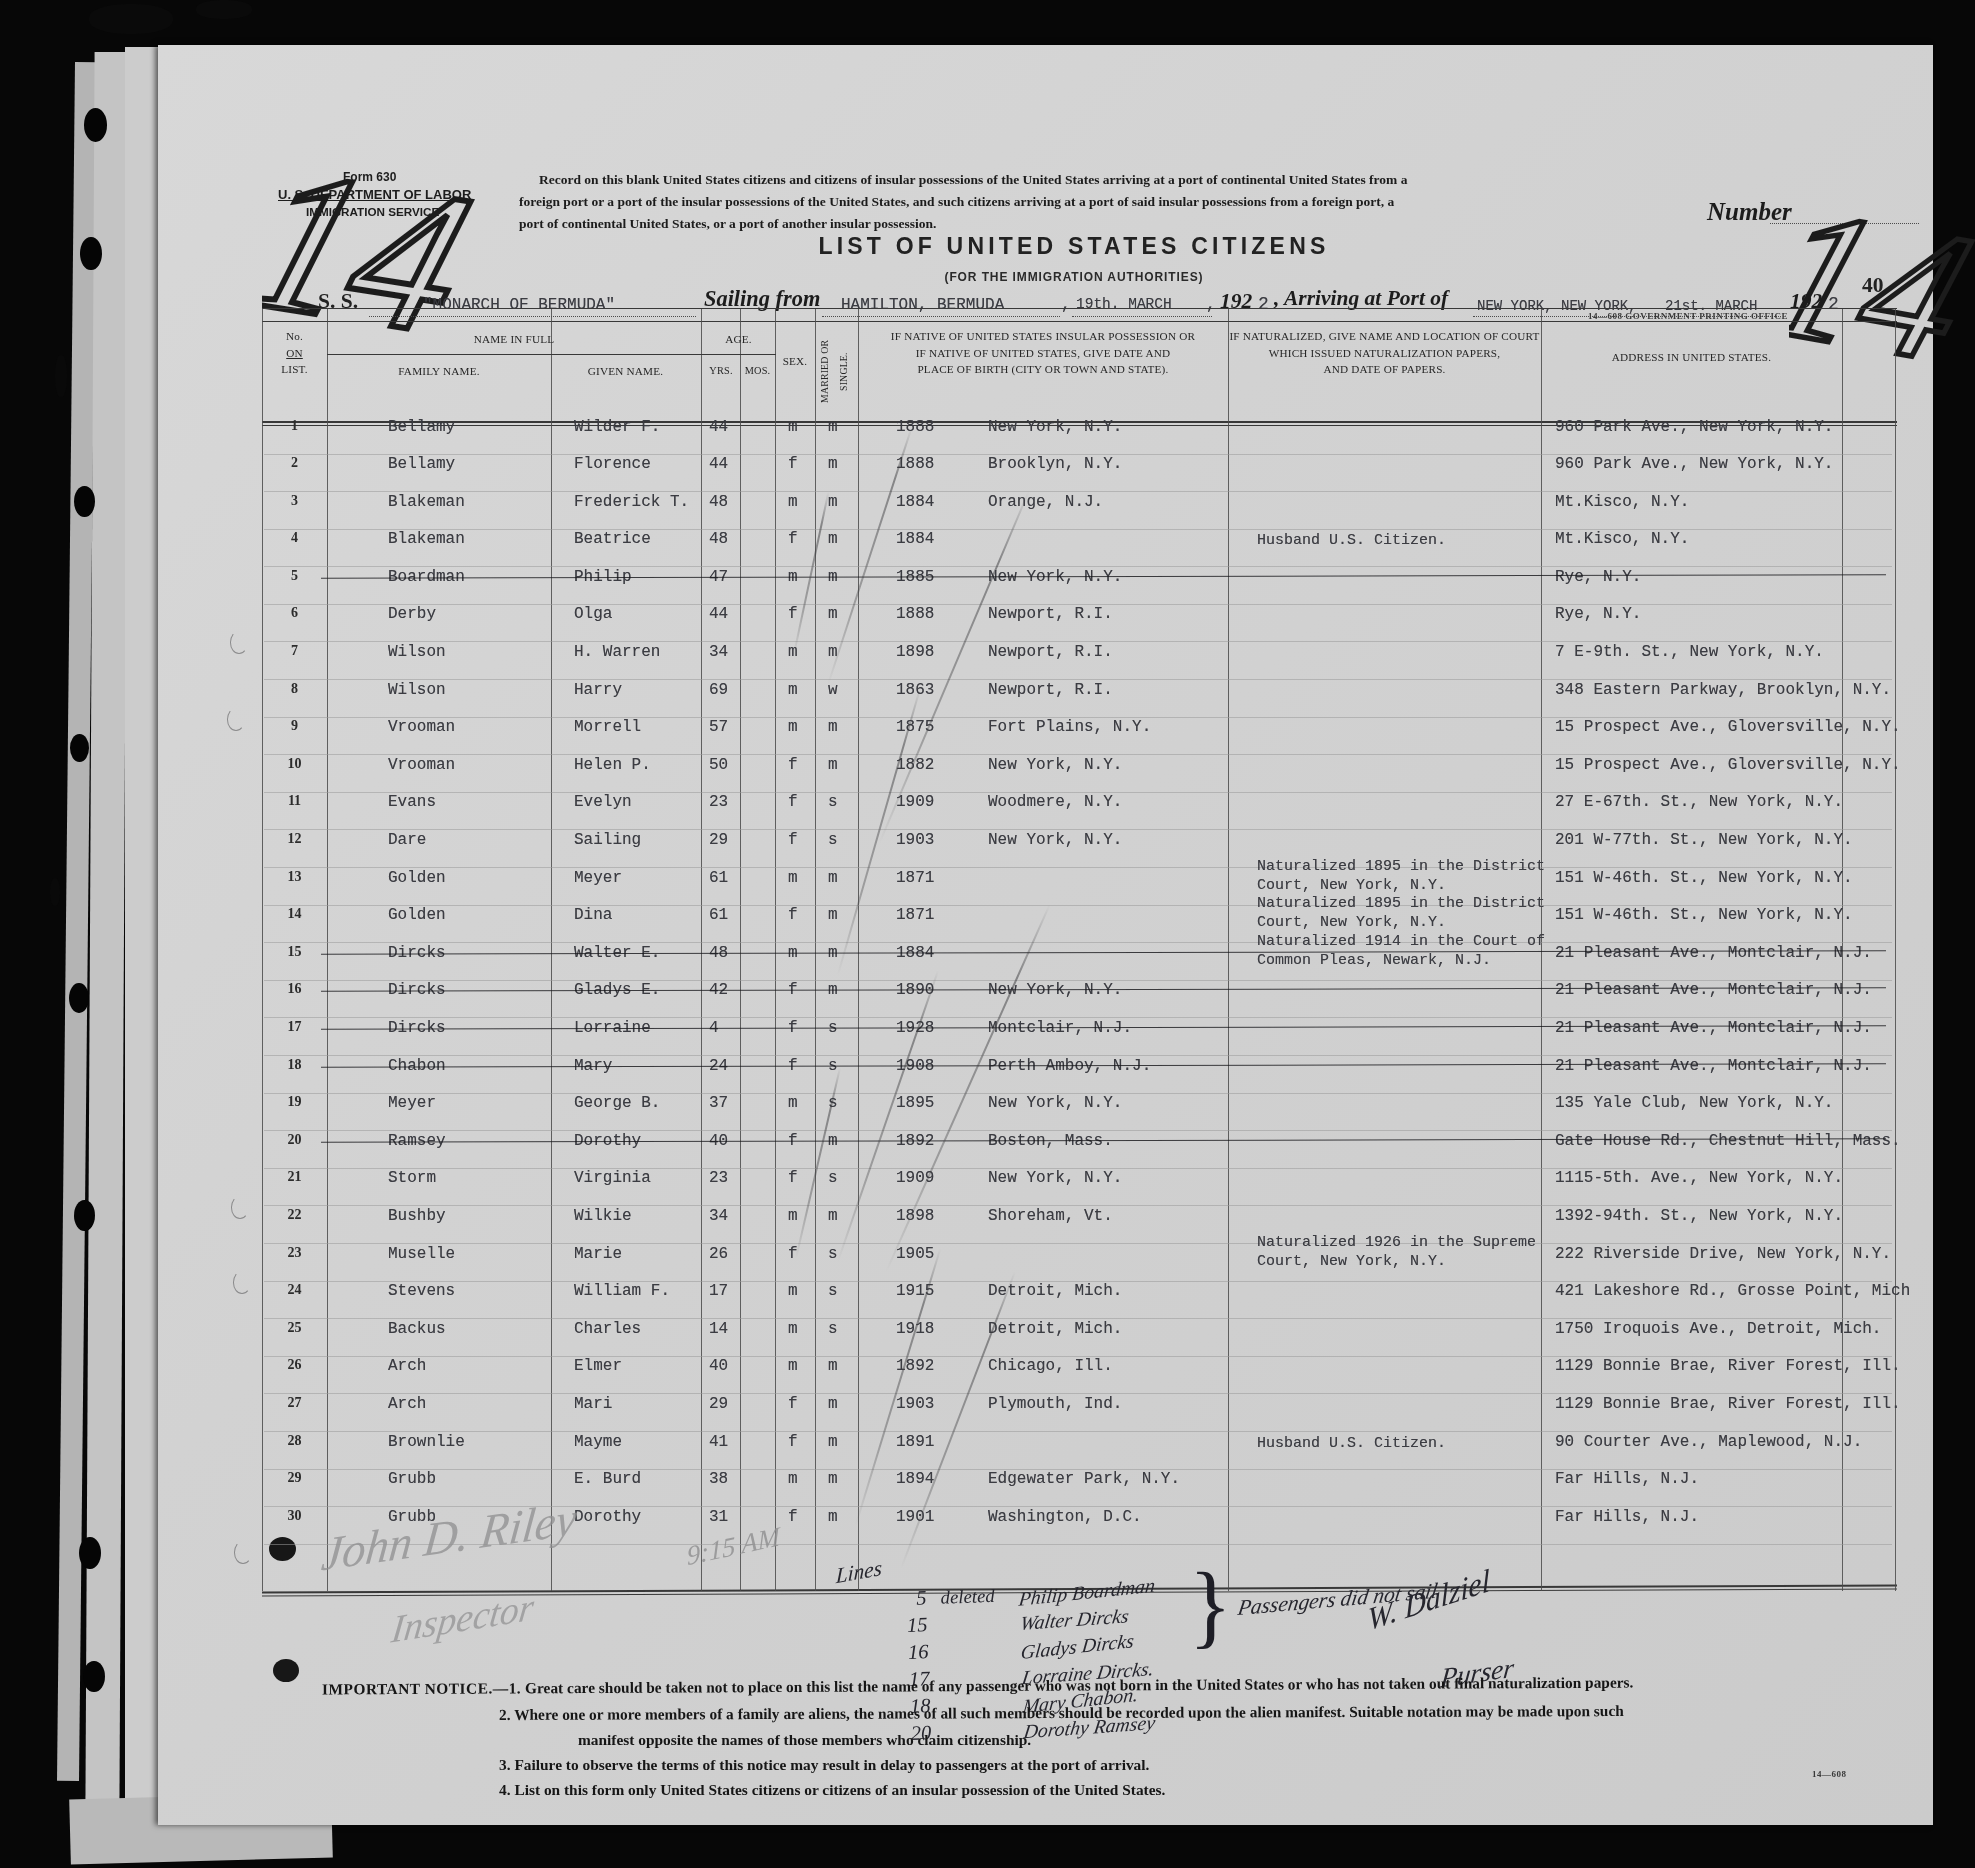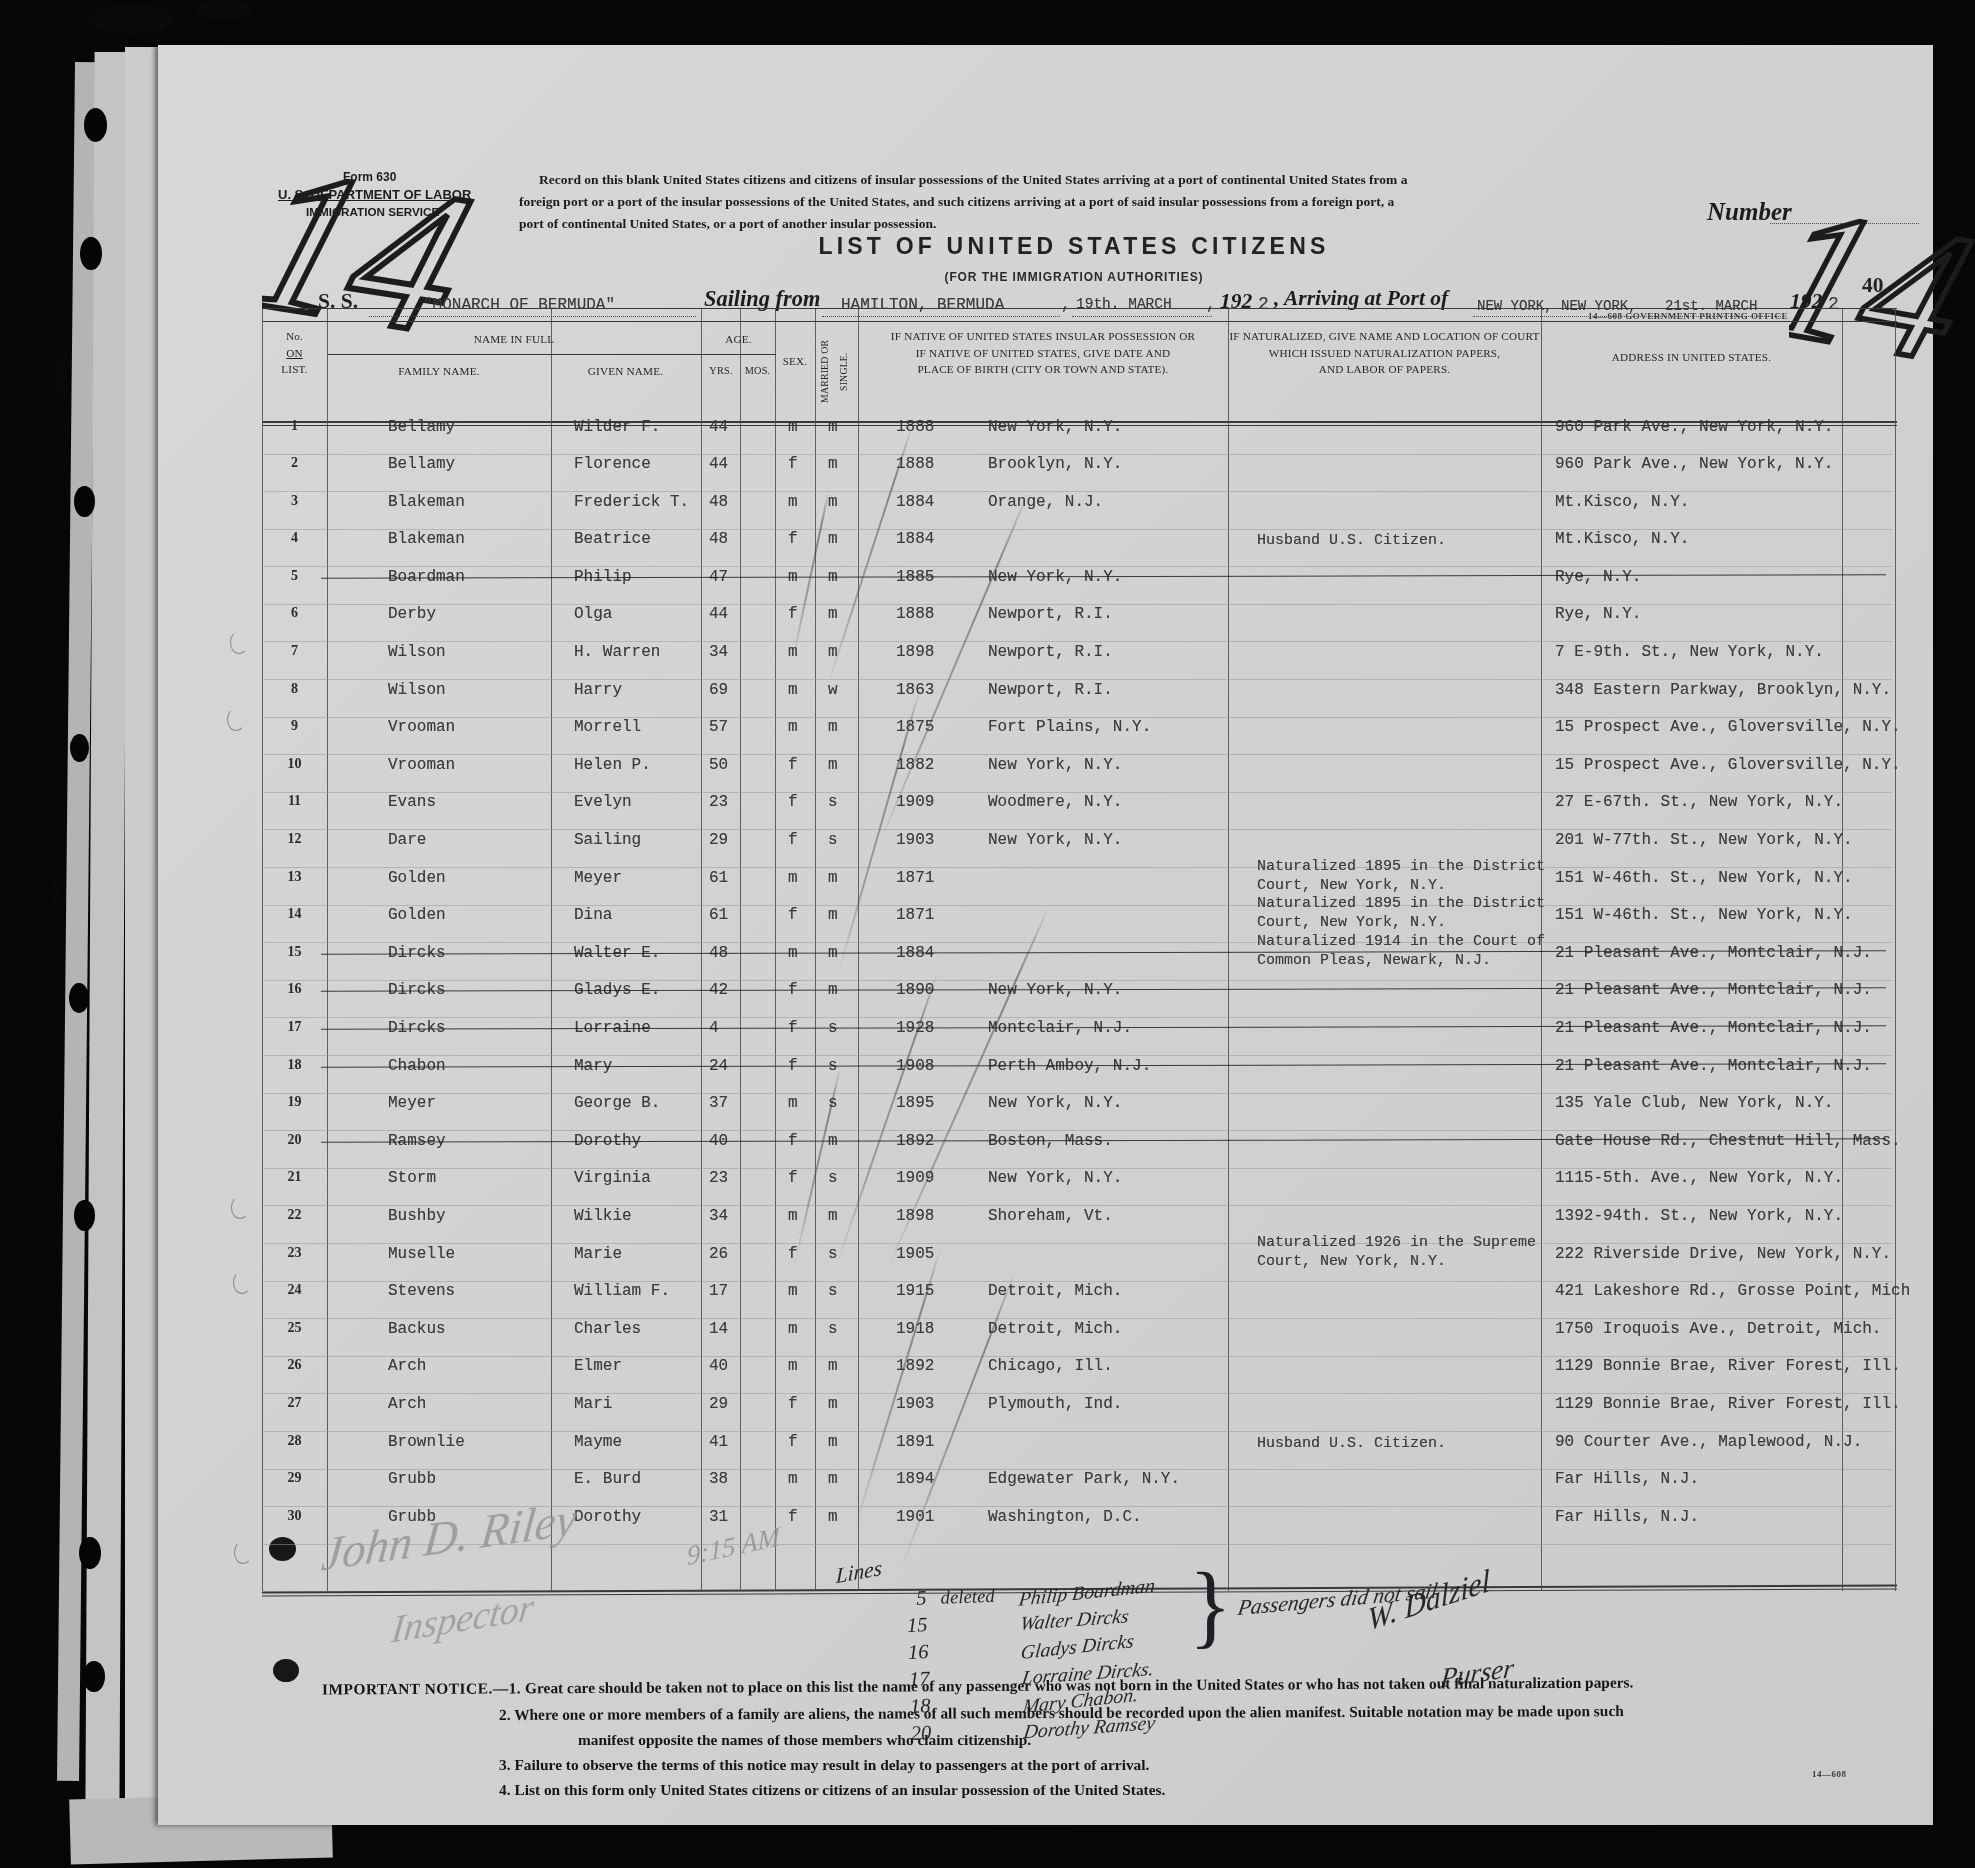--- a/index.html
+++ b/index.html
@@ -160,21 +160,21 @@
 <div class="hdr hdr-c" style="left:775px;width:40px;top:355px;">SEX.</div>
 <div class="hdr" style="position:absolute;left:816px;top:327px;width:40px;height:89px;writing-mode:vertical-rl;transform:rotate(180deg);
             font-size:9.8px;text-align:center;line-height:18.7px;white-space:normal;">MARRIED OR SINGLE.</div>
 
 <div class="hdr hdr-c" style="left:858px;width:370px;top:330px;">IF NATIVE OF UNITED STATES INSULAR POSSESSION OR</div>
 <div class="hdr hdr-c" style="left:858px;width:370px;top:347px;">IF NATIVE OF UNITED STATES, GIVE DATE AND</div>
 <div class="hdr hdr-c" style="left:858px;width:370px;top:363px;">PLACE OF BIRTH (CITY OR TOWN AND STATE).</div>
 
 <div class="hdr hdr-c" style="left:1228px;width:313px;top:330px;">IF NATURALIZED, GIVE NAME AND LOCATION OF COURT</div>
 <div class="hdr hdr-c" style="left:1228px;width:313px;top:347px;">WHICH ISSUED NATURALIZATION PAPERS,</div>
-<div class="hdr hdr-c" style="left:1228px;width:313px;top:363px;">AND LABOR OF PAPERS.</div>
+<div class="hdr hdr-c" style="left:1228px;width:313px;top:363px;">AND DATE OF PAPERS.</div>
 
 <div class="hdr hdr-c" style="left:1541px;width:301px;top:351px;">ADDRESS IN UNITED STATES.</div>
 
 <div class="abs" id="rows" style="left:0;top:0;">
     <div class="trow" style="top: 418px;">
       <span class="cell c-no">1</span>
       <span class="cell c-family typed">Bellamy</span>
       <span class="cell c-given typed">Wilder F.</span>
       <span class="cell c-yrs typed">44</span>
       <span class="cell c-sex typed">m</span>

